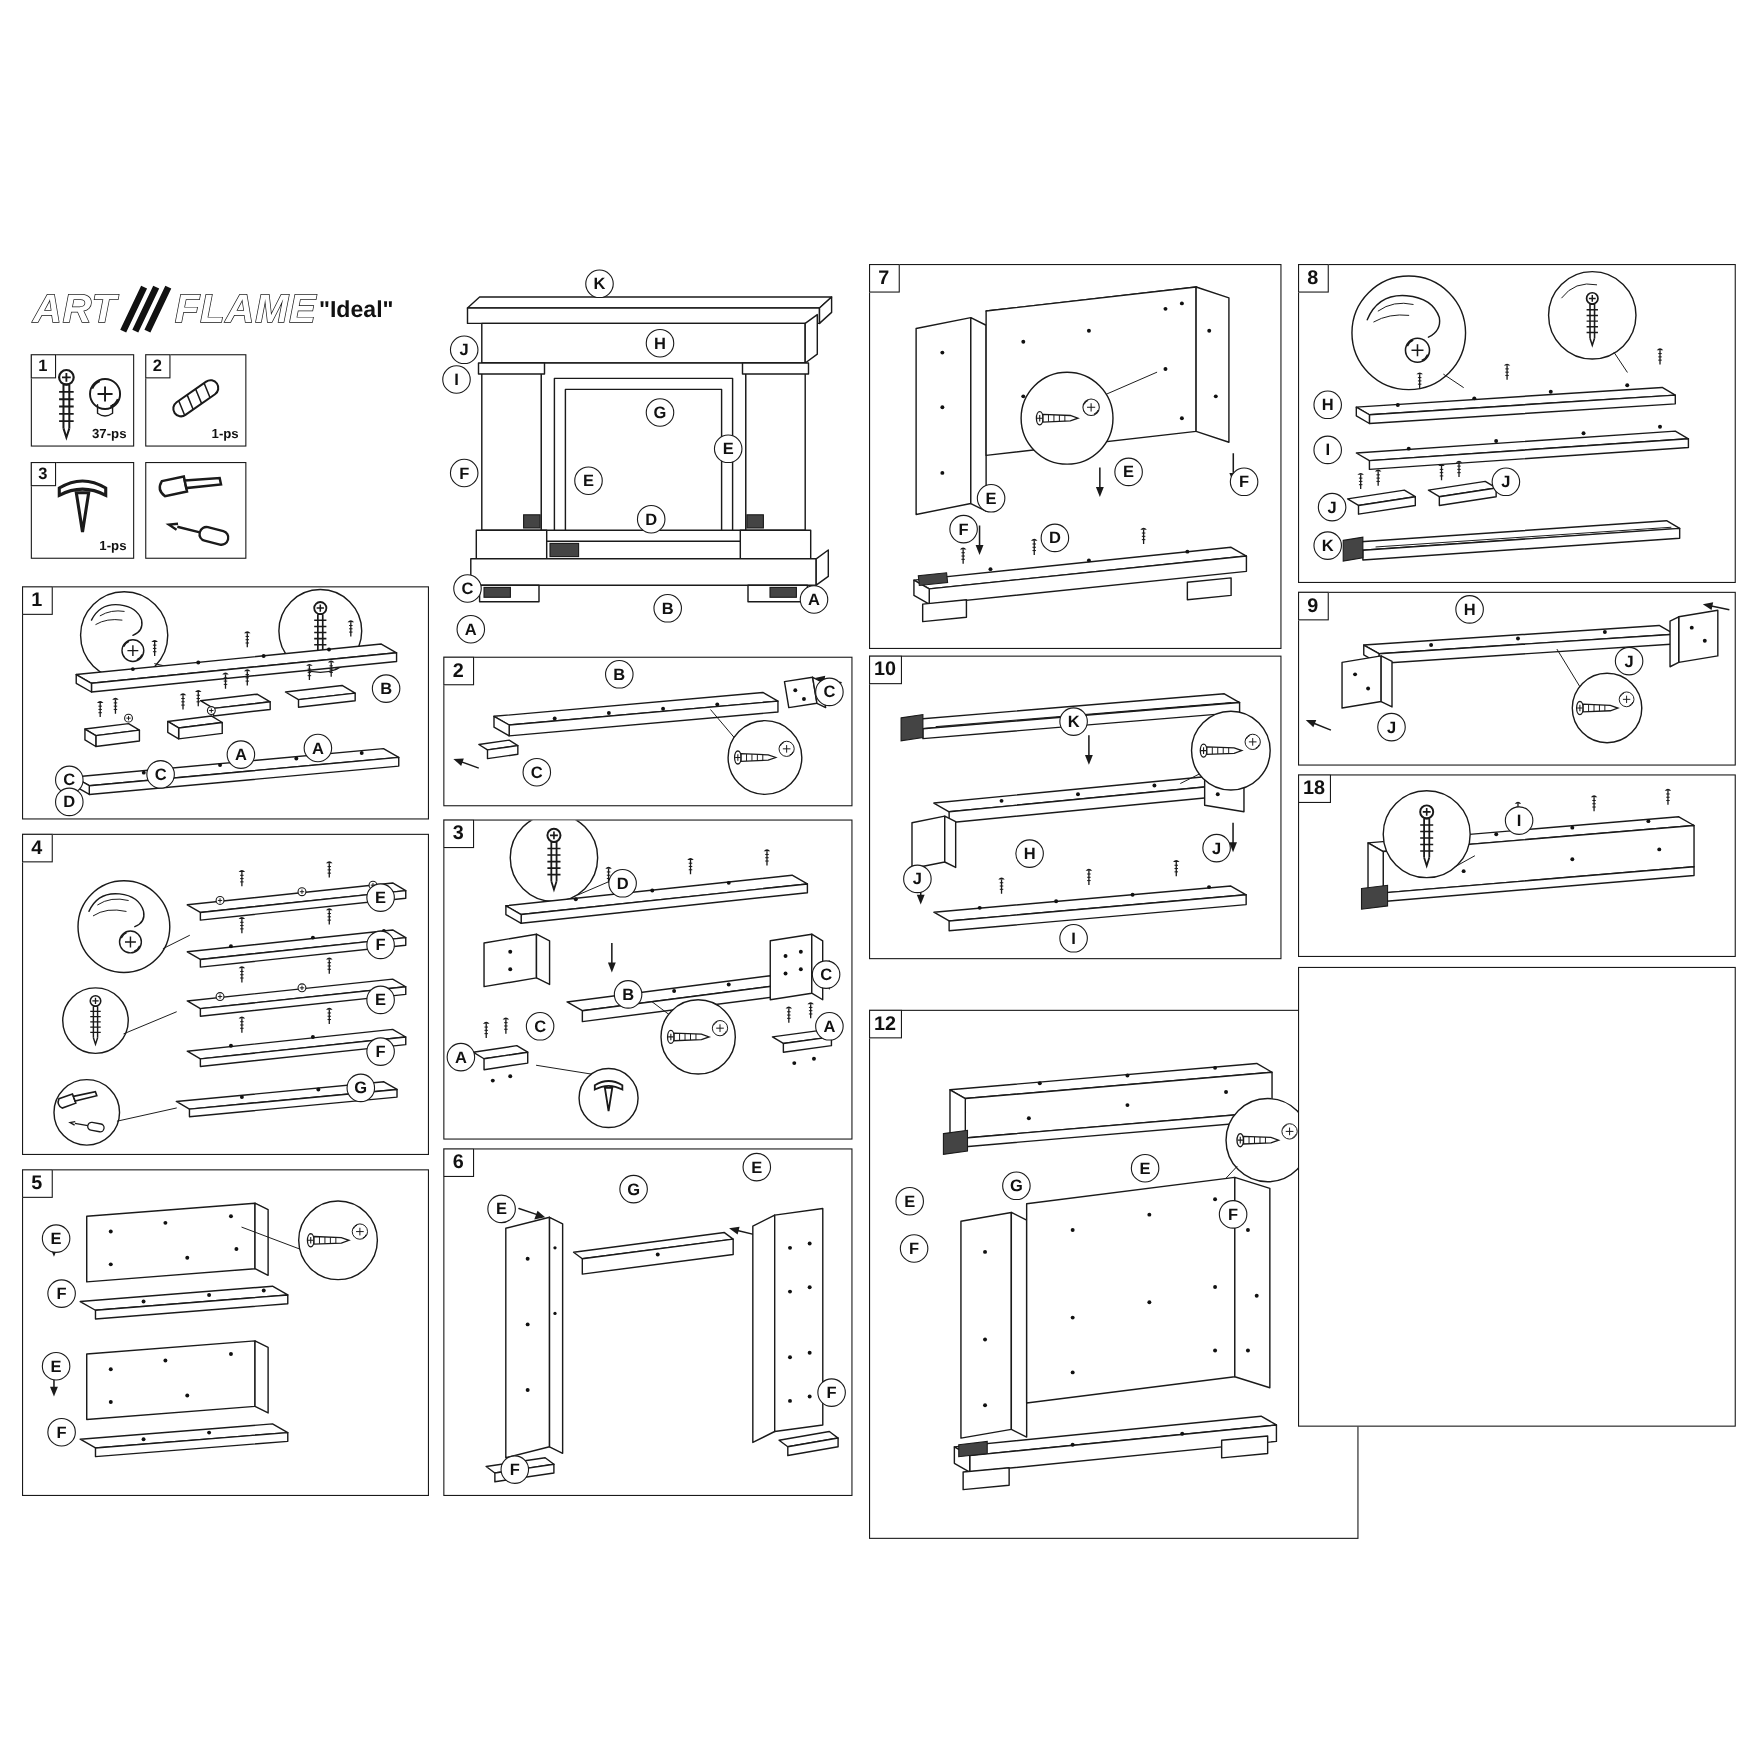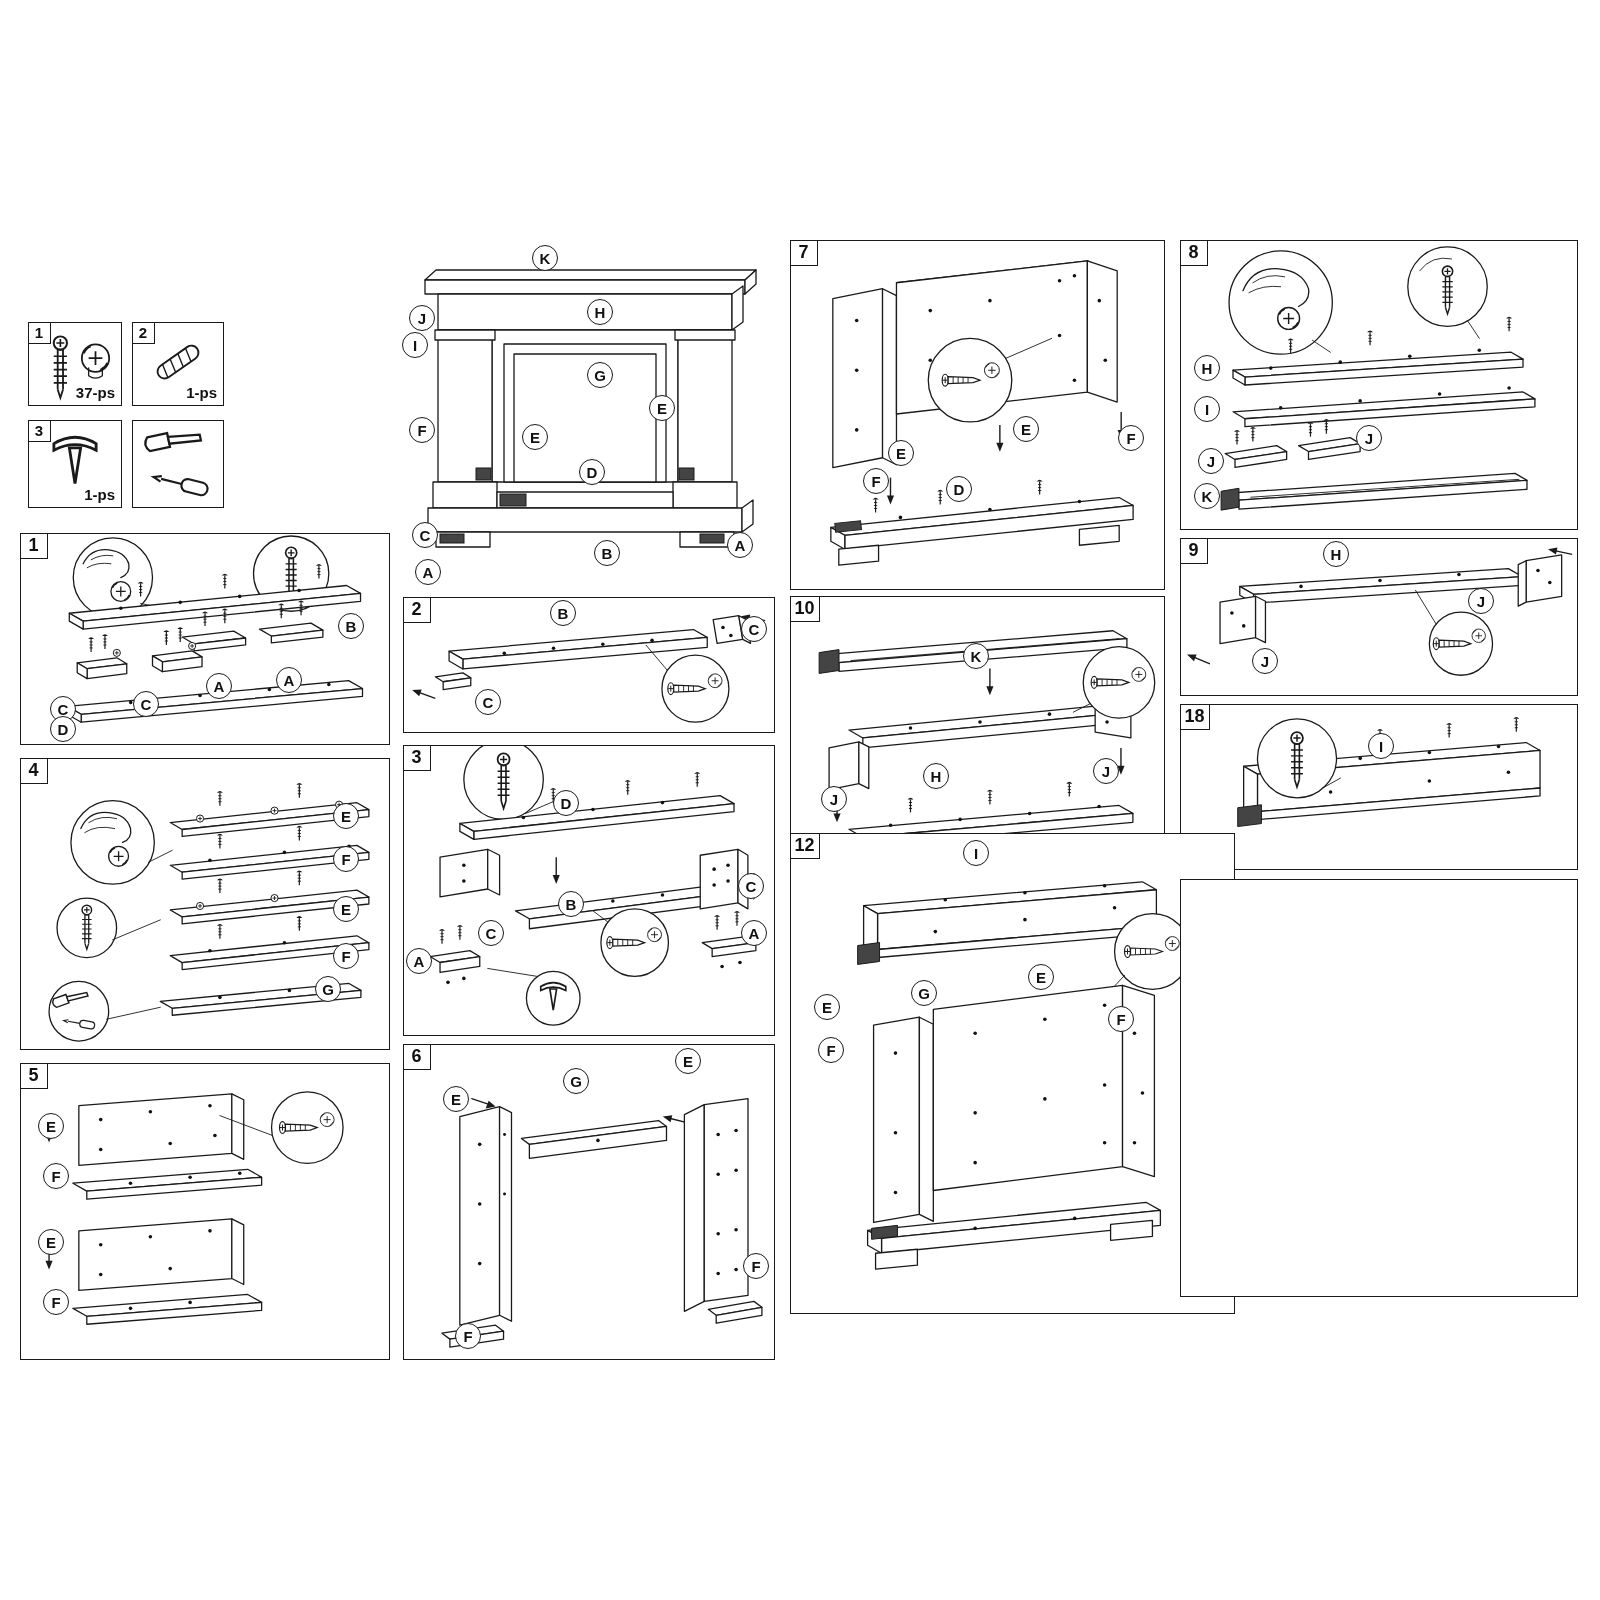--- a/index.html
+++ b/index.html
@@ -5,21 +5,21 @@
   html,body{margin:0;padding:0;background:#fff;}
   .page{position:relative;width:1600px;height:1600px;background:#fff;overflow:hidden;
         font-family:"Liberation Sans",sans-serif;color:#111;}
   .panel{position:absolute;border:1.5px solid #1a1a1a;background:#fff;box-sizing:border-box;}
   .panel svg,.area svg{position:absolute;left:0;top:0;width:100%;height:100%;}
   .area{position:absolute;}
   .pnum{position:absolute;left:-1.5px;top:-1.5px;min-width:28px;height:26px;padding:0 4px;
         border:1.5px solid #1a1a1a;background:#fff;display:flex;align-items:center;justify-content:center;
         font-weight:bold;font-size:18px;z-index:6;box-sizing:border-box;}
   .pnum.small{min-width:23px;height:22px;font-size:15px;}
-  .qty{position:absolute;right:6px;bottom:4px;font-weight:bold;font-size:15px;z-index:6;margin-left:37px;}
+  .qty{position:absolute;right:6px;bottom:4px;font-weight:bold;font-size:12px;z-index:6;margin-left:37px;}
   .lbl{position:absolute;width:26px;height:26px;border:1.5px solid #1a1a1a;border-radius:50%;
        background:#fff;display:flex;align-items:center;justify-content:center;font-weight:bold;
        font-size:15px;box-sizing:border-box;z-index:5;}
   .s{fill:#fff;stroke:#1a1a1a;stroke-width:1.3;stroke-linejoin:round;}
   .ln{fill:none;stroke:#1a1a1a;stroke-width:1.3;stroke-linecap:round;}
   .thin{stroke-width:0.9;}
   .dot{fill:#111;stroke:none;}
   .dark{fill:#444;stroke:#1a1a1a;stroke-width:1;}
   .fillb{fill:#1a1a1a;stroke:none;}
   .logo-big{paint-order:stroke;stroke:#111;stroke-width:1.3px;fill:#fff;
@@ -80,20 +80,28 @@
 </g>
 <g id="arrl">
   <path d="M0,0 H17" stroke="#1a1a1a" stroke-width="1.4" fill="none"></path>
   <polygon points="-8,0 1,-3.6 1,3.6" fill="#1a1a1a"></polygon>
 </g>
 </defs>
 </svg>
 
 <div class="page">
 
+  <div class="area" style="left:28px;top:252px;width:360px;height:58px">
+    <svg viewBox="0 0 360 58">
+      <text class="logo-big" x="2" y="41">ART</text>
+      <path d="M103,9 L84,49 M114,9 L95,49 M125,9 L106,49" stroke="#111" stroke-width="6" fill="none"></path>
+      <text class="logo-big" x="131" y="41">FLAME</text>
+      <text class="logo-product" x="262" y="36">"Ideal"</text>
+    </svg>
+  </div>
 
   <div class="panel" style="left:28px;top:322px;width:94px;height:84px">
     <div class="pnum small">1</div>
     <svg viewBox="0 0 94 84">
       <use href="#euroscrew" transform="translate(32,46) scale(1.7)"></use>
       <use href="#cam" transform="translate(68,36) scale(1.4)"></use>
       <path class="ln" d="M61,46 v8 M75,46 v8 M61,54 q7,5 14,0"></path>
     </svg>
     <div class="qty">37-ps</div>
   </div>
@@ -746,21 +754,21 @@
       </g>
       <g>
         <circle class="s" cx="116" cy="54" r="40"></circle>
         <use href="#euroscrew" transform="translate(116,56) scale(1.5)"></use>
         <line class="ln thin" x1="142" y1="84" x2="160" y2="74"></line>
       </g>
     </svg>
     <div class="lbl" style="left:187px;top:28px">I</div>
   </div>
 
-  <div class="panel" style="left:790px;top:833px;width:445px;height:481px">
+  <div class="panel" style="left:790px;top:918px;width:445px;height:481px">
     <div class="pnum">12</div>
     <svg viewBox="0 0 375 481">
       <g>
         <polygon class="s" points="38,72 318,48 332,56 52,80"></polygon>
         <polygon class="s" points="52,80 332,56 332,92 52,116"></polygon>
         <polygon class="s" points="52,116 332,92 332,100 52,124"></polygon>
         <polygon class="s" points="38,72 52,80 52,124 38,116"></polygon>
         <polygon class="dark" points="32,112 54,109 54,128 32,131"></polygon>
         <circle class="dot" cx="120" cy="66" r="1.8"></circle>
           <circle class="dot" cx="200" cy="59" r="1.8"></circle>

